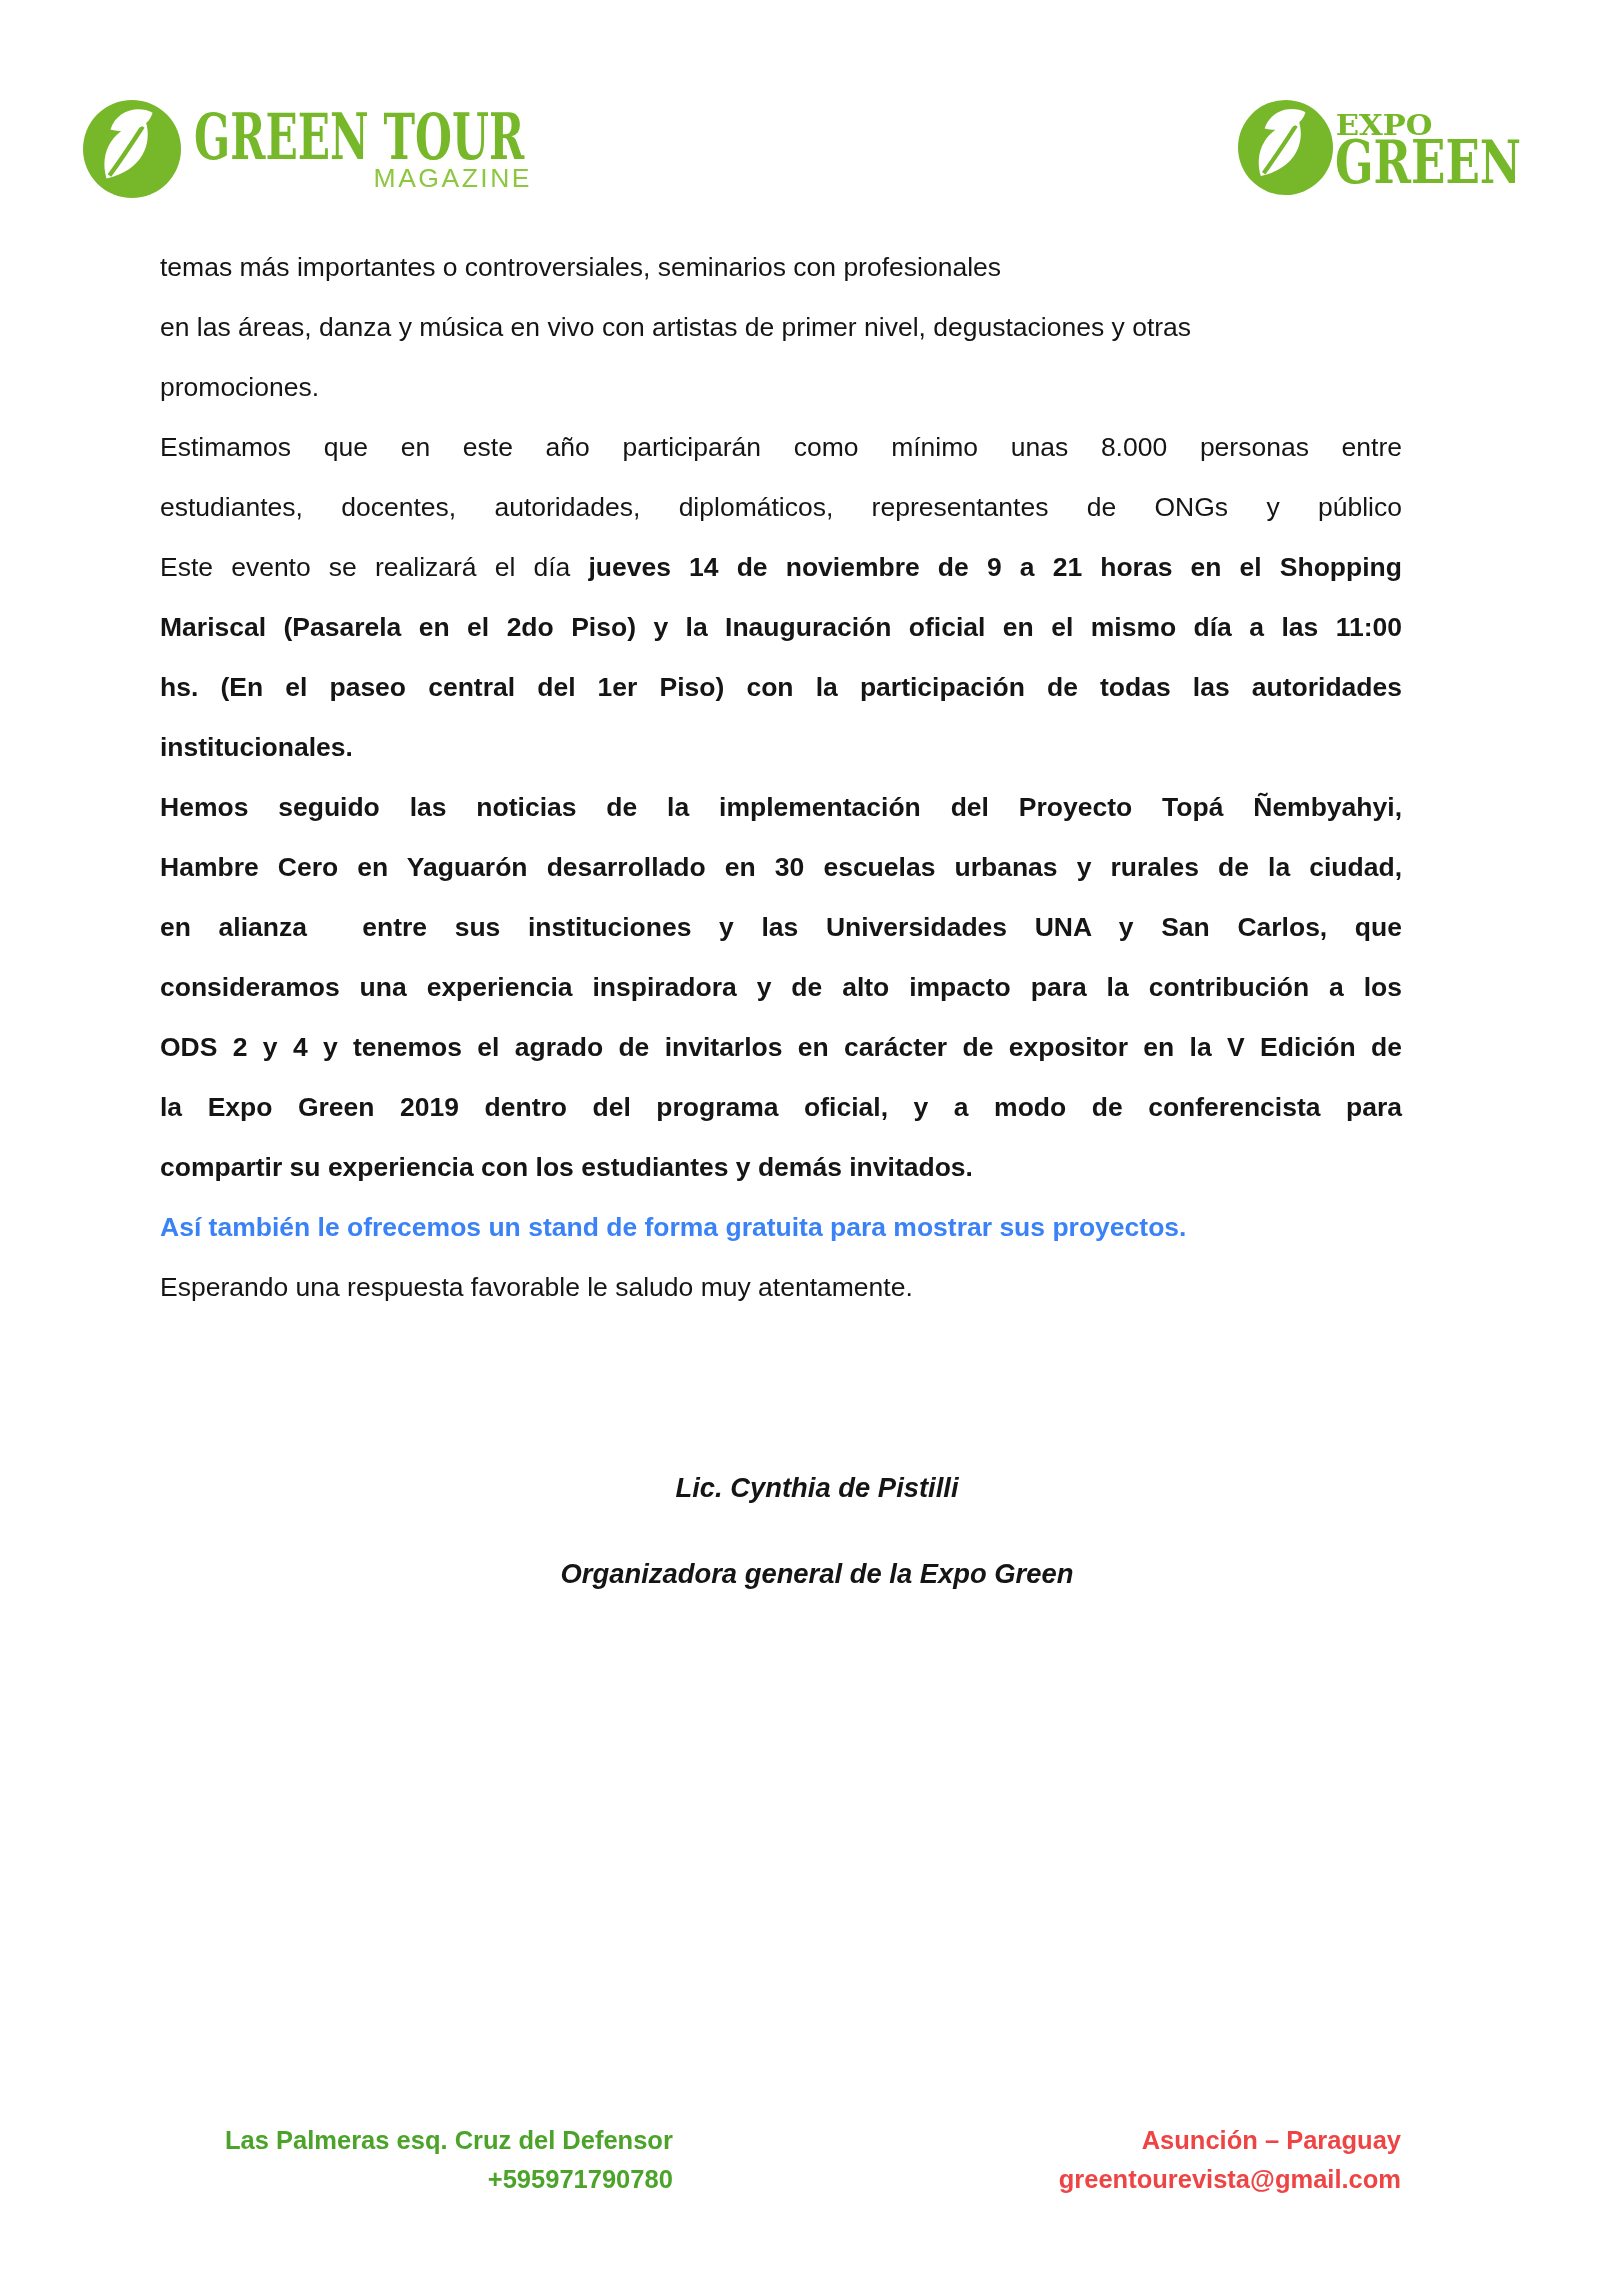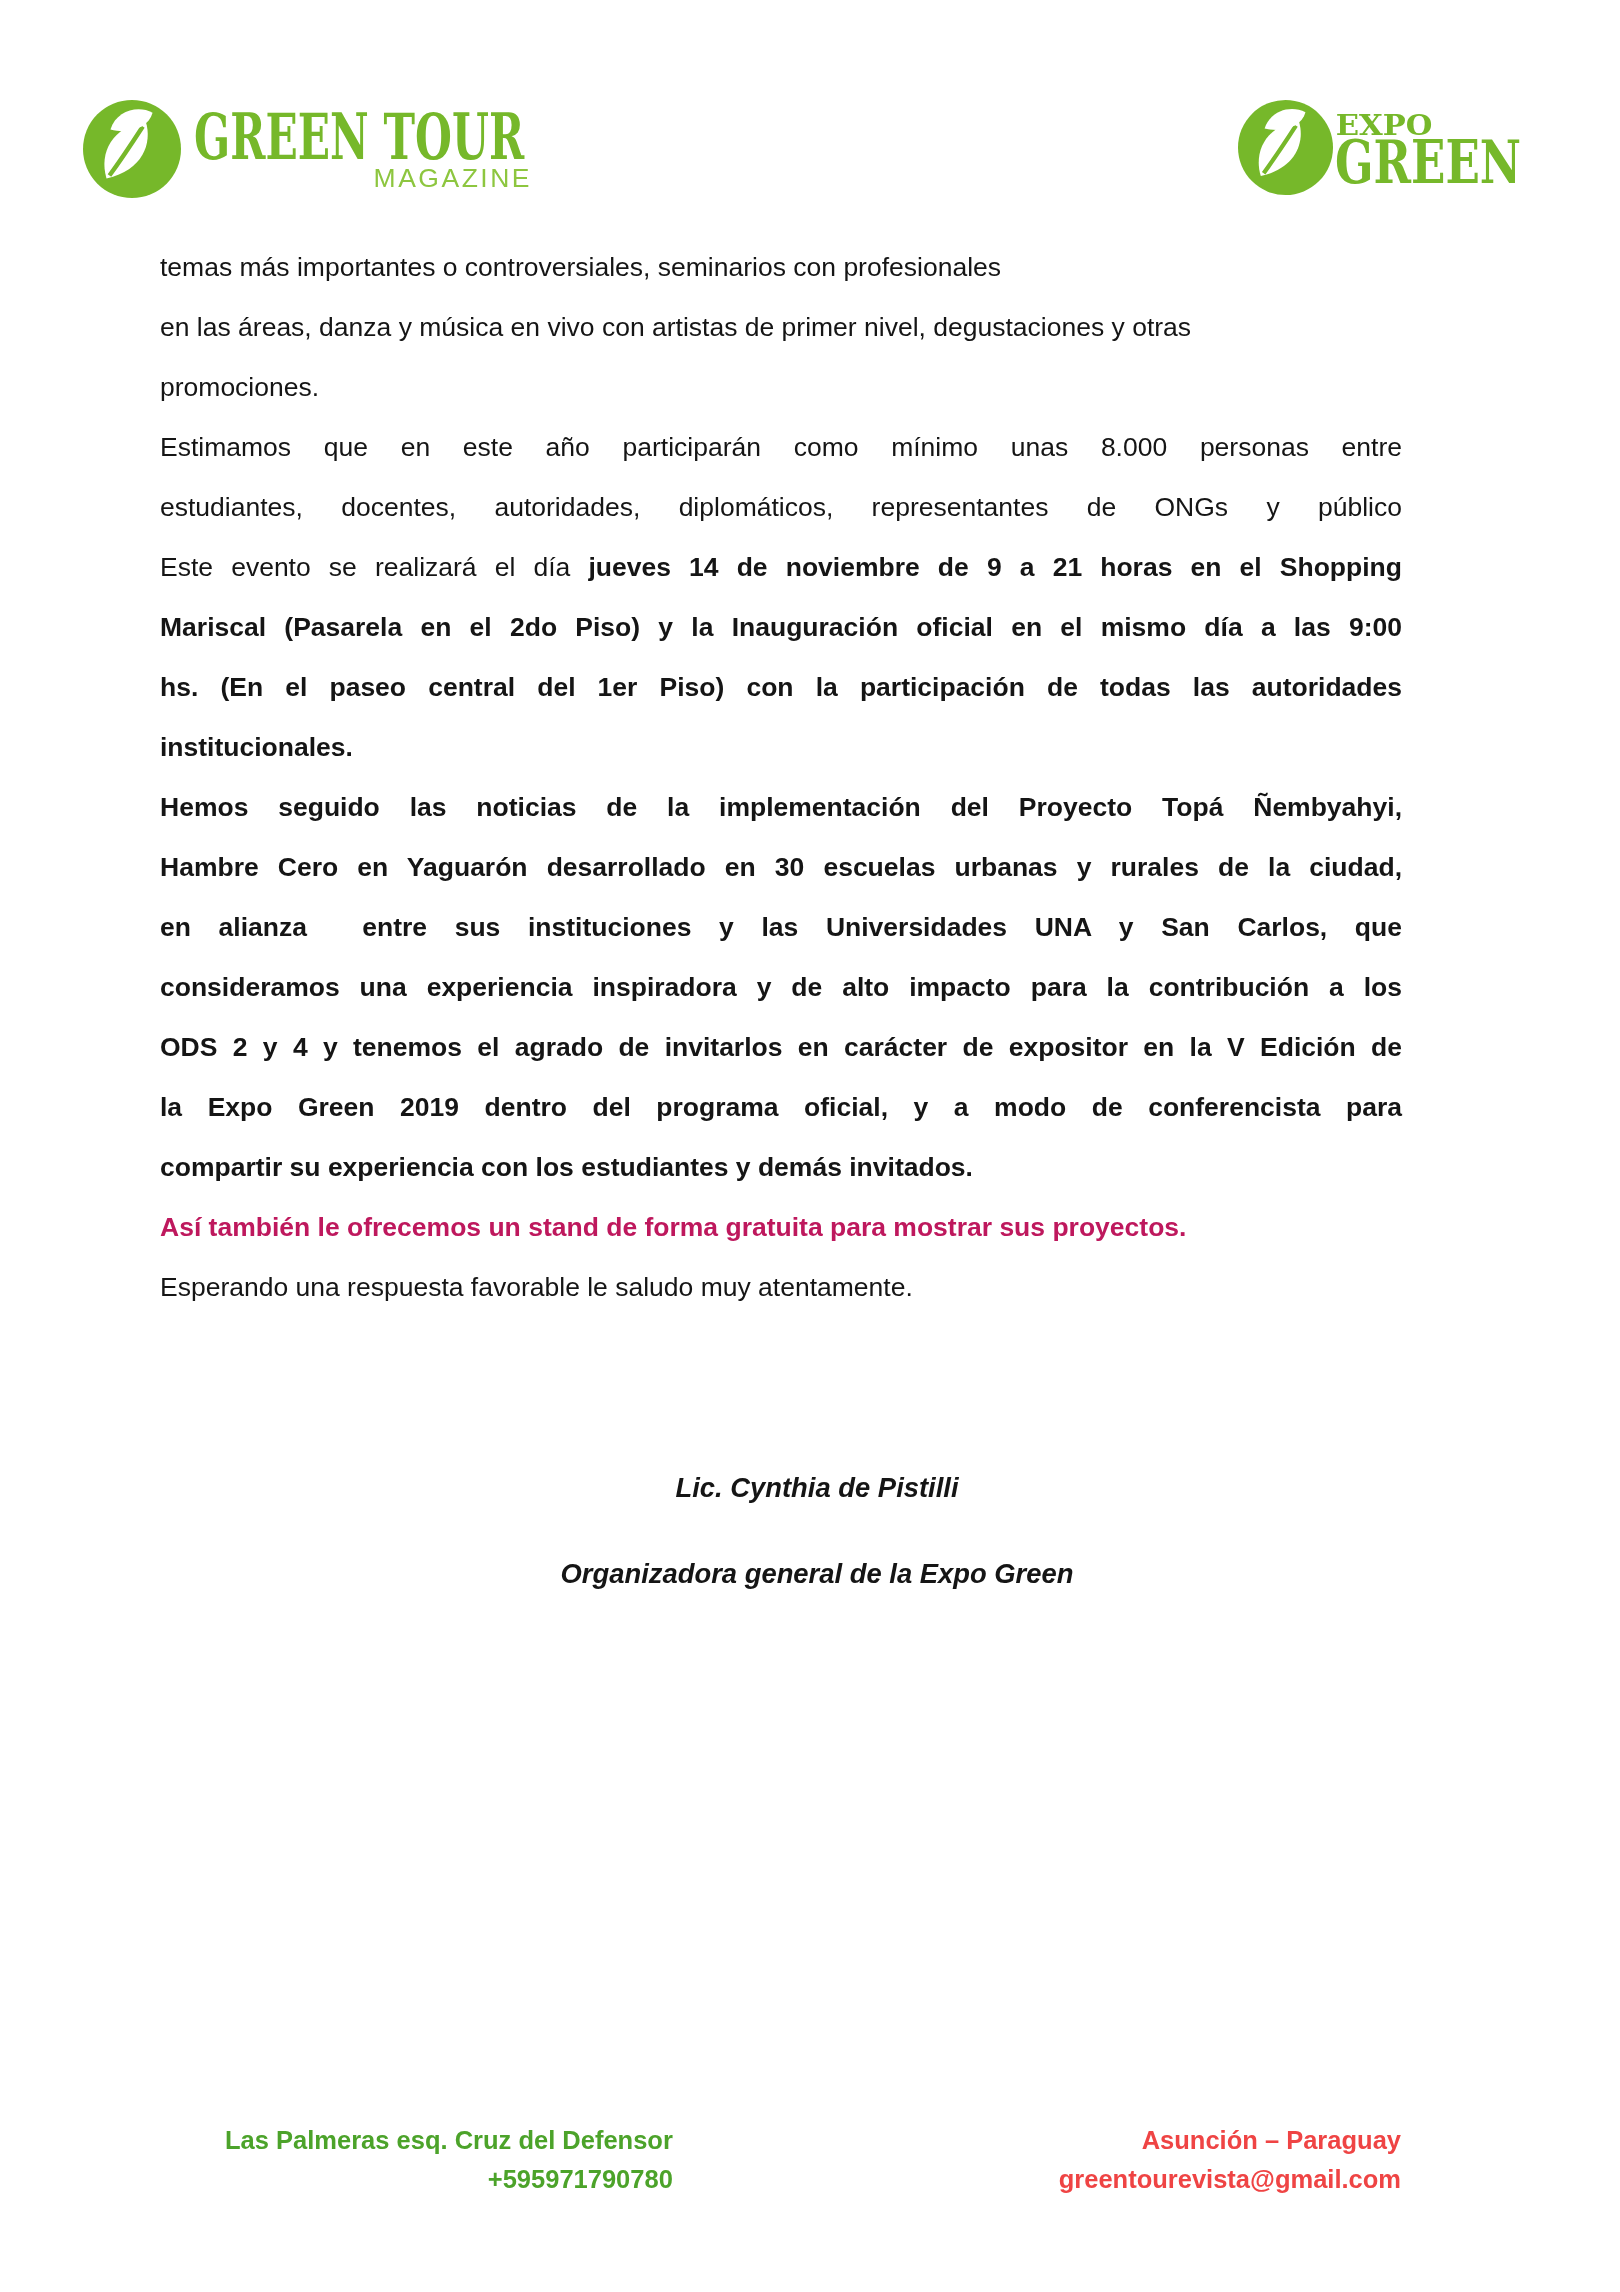--- a/index.html
+++ b/index.html
@@ -81,31 +81,31 @@
     </svg>
   </div>
 
   <div class="body-text">
       <div class="line"><span>temas más importantes o controversiales, seminarios con profesionales</span></div>
       <div class="line"><span>en las áreas, danza y música en vivo con artistas de primer nivel, degustaciones y otras</span></div>
       <div class="line"><span>promociones.</span></div>
       <div class="line j"><span>Estimamos que en este año participarán como mínimo unas 8.000 personas entre</span></div>
       <div class="line j"><span>estudiantes, docentes, autoridades, diplomáticos, representantes de ONGs y público</span></div>
       <div class="line j"><span>Este evento se realizará el día </span><span class="b">jueves 14 de noviembre de 9 a 21 horas en el Shopping</span></div>
-      <div class="line j"><span class="b">Mariscal (Pasarela en el 2do Piso) y la Inauguración oficial en el mismo día a las 9:00</span></div>
+      <div class="line j"><span class="b">Mariscal (Pasarela en el 2do Piso) y la Inauguración oficial en el mismo día a las 11:00</span></div>
       <div class="line j"><span class="b">hs. (En el paseo central del 1er Piso) con la participación de todas las autoridades</span></div>
       <div class="line"><span class="b">institucionales.</span></div>
       <div class="line j"><span class="b">Hemos seguido las noticias de la implementación del Proyecto Topá Ñembyahyi,</span></div>
       <div class="line j"><span class="b">Hambre Cero en Yaguarón desarrollado en 30 escuelas urbanas y rurales de la ciudad,</span></div>
       <div class="line j"><span class="b">en alianza&nbsp; entre sus instituciones y las Universidades UNA y San Carlos, que</span></div>
       <div class="line j"><span class="b">consideramos una experiencia inspiradora y de alto impacto para la contribución a los</span></div>
       <div class="line j"><span class="b">ODS 2 y 4 y tenemos el agrado de invitarlos en carácter de expositor en la V Edición de</span></div>
       <div class="line j"><span class="b">la Expo Green 2019 dentro del programa oficial, y a modo de conferencista para</span></div>
       <div class="line"><span class="b">compartir su experiencia con los estudiantes y demás invitados.</span></div>
-      <div class="line"><span class="b" style="color: #be185d;">Así también le ofrecemos un stand de forma gratuita para mostrar sus proyectos.</span></div>
+      <div class="line"><span class="b" style="color: #3b82f6;">Así también le ofrecemos un stand de forma gratuita para mostrar sus proyectos.</span></div>
       <div class="line"><span>Esperando una respuesta favorable le saludo muy atentamente.</span></div>
     </div>
 
   <div class="signature">
     <div class="sig-line">Lic. Cynthia de Pistilli</div>
     <div class="sig-line role">Organizadora general de la Expo Green</div>
   </div>
 
   <div class="footer-left" style="color:#4CA32A">
     <div>Las Palmeras esq. Cruz del Defensor</div>

